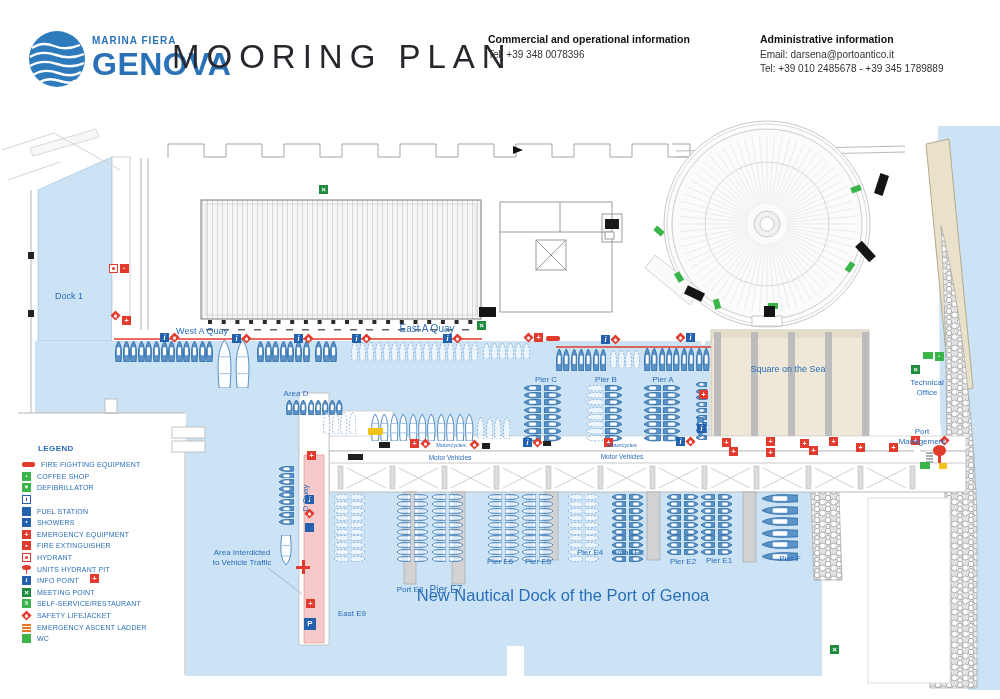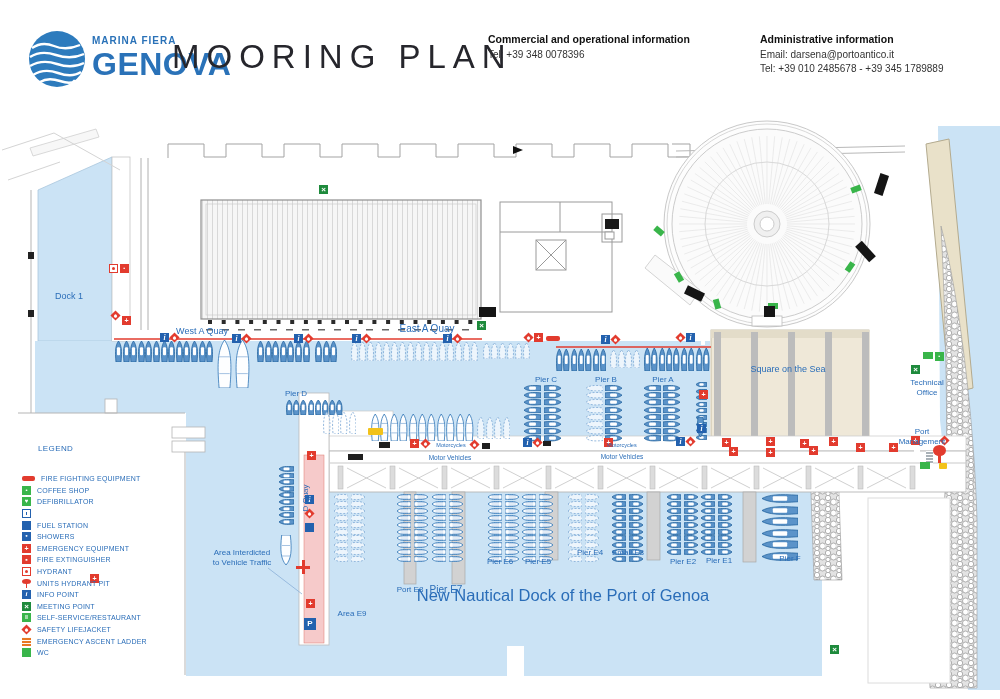--- a/index.html
+++ b/index.html
@@ -43,21 +43,21 @@
   .mic-hydrant-red{background:#fff;border:1.4px solid #e23b2e;}
   .hdot{left:50%;top:50%;width:3px;height:3px;margin:-1.5px 0 0 -1.5px;background:#e23b2e;border-radius:50%;}
   .pinhead{left:0;top:0;width:100%;height:60%;background:#e23b2e;border-radius:50%;}
   .pinstem{left:42%;top:52%;width:18%;height:48%;background:#e23b2e;}
   .cbar{background:#e23b2e;}
   .cbar.h{left:0;top:40%;width:100%;height:22%;}
   .cbar.v{left:40%;top:0;width:22%;height:100%;}
   .fwin{left:15%;top:12%;width:46%;height:36%;background:#fff;}
   
   #legend{position:absolute;left:22px;top:444px;width:170px;z-index:6;}
-  #legend .ltitle{font-size:8px;color:#2a6db8;letter-spacing:.4px;margin:0 0 20px 16px;}
+  #legend .ltitle{font-size:8px;color:#2a6db8;letter-spacing:.4px;margin:0 0 6px 16px;font-weight:bold;}
   .lrow{display:flex;align-items:center;height:11.6px;}
   .lic{flex:0 0 auto;width:9px;height:9px;margin-right:6px;position:relative;box-sizing:border-box;
        color:#fff;font-weight:bold;font-size:6px;line-height:9px;text-align:center;}
   .ltext{font-size:7px;color:#2a6db8;white-space:nowrap;letter-spacing:.2px;}
   .lgreen{background:#39b54a;}
   .lgreendark{background:#1e8a3c;font-size:8px;}
   .lblue{background:#2361ae;font-style:italic;font-family:"Liberation Serif",serif;font-size:7px;}
   .lred{background:#e23b2e;font-size:7px;}
   .lpump{background:#fff;border:1px solid #2361ae;}
   .lpump::after{content:"";position:absolute;inset:2px 3px;background:#2361ae;}
@@ -336,21 +336,21 @@
     <path d="M114 339 H482" stroke="#e23b2e" stroke-width="1.4" fill="none"></path>
     <path d="M556 347 H711" stroke="#e23b2e" stroke-width="1.4" fill="none"></path>
 
     <rect x="507" y="646" width="17" height="30" fill="#fff"></rect>
   </svg>
 
   <div id="map-overlay">
       <div class="maplabel" style="left: 69px; top: 296px; font-size: 9px;">Dock 1</div>
       <div class="maplabel" style="left: 202px; top: 331px; font-size: 9px;">West A Quay</div>
       <div class="maplabel" style="left: 427px; top: 329px; font-size: 10px;">East A Quay</div>
-      <div class="maplabel" style="left: 296px; top: 394px; font-size: 8px;">Pier D</div>
+      <div class="maplabel" style="left: 296px; top: 394px; font-size: 8px;">Area D</div>
       <div class="maplabel" style="left: 306px; top: 498px; font-size: 8px; transform: translate(-50%, -50%) rotate(-90deg);">D Quay</div>
       <div class="maplabel" style="left: 242px; top: 558px; font-size: 8px;">Area Interdicted
 to Vehicle Traffic</div>
       <div class="maplabel" style="left: 546px; top: 380px; font-size: 8px;">Pier C</div>
       <div class="maplabel" style="left: 606px; top: 380px; font-size: 8px;">Pier B</div>
       <div class="maplabel" style="left: 663px; top: 380px; font-size: 8px;">Pier A</div>
       <div class="maplabel" style="left: 788px; top: 369px; font-size: 9px;">Square on the Sea</div>
       <div class="maplabel" style="left: 927px; top: 388px; font-size: 8px;">Technical
 Office</div>
       <div class="maplabel" style="left: 922px; top: 437px; font-size: 8px;">Port
@@ -361,21 +361,21 @@
       <div class="maplabel" style="left: 622px; top: 457px; font-size: 6.5px;">Motor Vehicles</div>
       <div class="maplabel" style="left: 500px; top: 562px; font-size: 8px;">Pier E6</div>
       <div class="maplabel" style="left: 538px; top: 562px; font-size: 8px;">Pier E5</div>
       <div class="maplabel" style="left: 590px; top: 553px; font-size: 8px;">Pier E4</div>
       <div class="maplabel" style="left: 628px; top: 553px; font-size: 8px;">Email E3</div>
       <div class="maplabel" style="left: 683px; top: 562px; font-size: 8px;">Pier E2</div>
       <div class="maplabel" style="left: 719px; top: 561px; font-size: 8px; text-align: center;">Pier E1</div>
       <div class="maplabel" style="left: 790px; top: 559px; font-size: 8px;">Pier F</div>
       <div class="maplabel" style="left: 410px; top: 590px; font-size: 8px;">Port E8</div>
       <div class="maplabel" style="left: 446px; top: 590px; font-size: 10px;">Pier E7</div>
-      <div class="maplabel" style="left: 352px; top: 614px; font-size: 8px;">Area E9</div>
+      <div class="maplabel" style="left: 352px; top: 614px; font-size: 8px;">East E9</div>
       <div class="maplabel" style="left: 563px; top: 596px; font-size: 16.5px;">New Nautical Dock of the Port of Genoa</div>
       <div class="mic mic-hydrant-red" style="left: 109px; top: 264px; width: 9px; height: 9px;">
         <i class="hdot"></i>
       </div>
       <div class="mic mic-fire-red" style="left: 120px; top: 264px; width: 9px; height: 9px;">▪</div>
       <div class="mic mic-diamond-red" style="left: 111px; top: 311px; width: 9px; height: 9px;"></div>
       <div class="mic mic-square-red" style="left: 122px; top: 316px; width: 9px; height: 9px;">+</div>
       <div class="mic mic-meeting-green" style="left: 319px; top: 185px; width: 9px; height: 9px;">×</div>
       <div class="mic mic-entrance-black" style="left: 479px; top: 307px; width: 17px; height: 10px;"></div>
       <div class="mic mic-meeting-green" style="left: 477px; top: 321px; width: 9px; height: 9px;">×</div>

